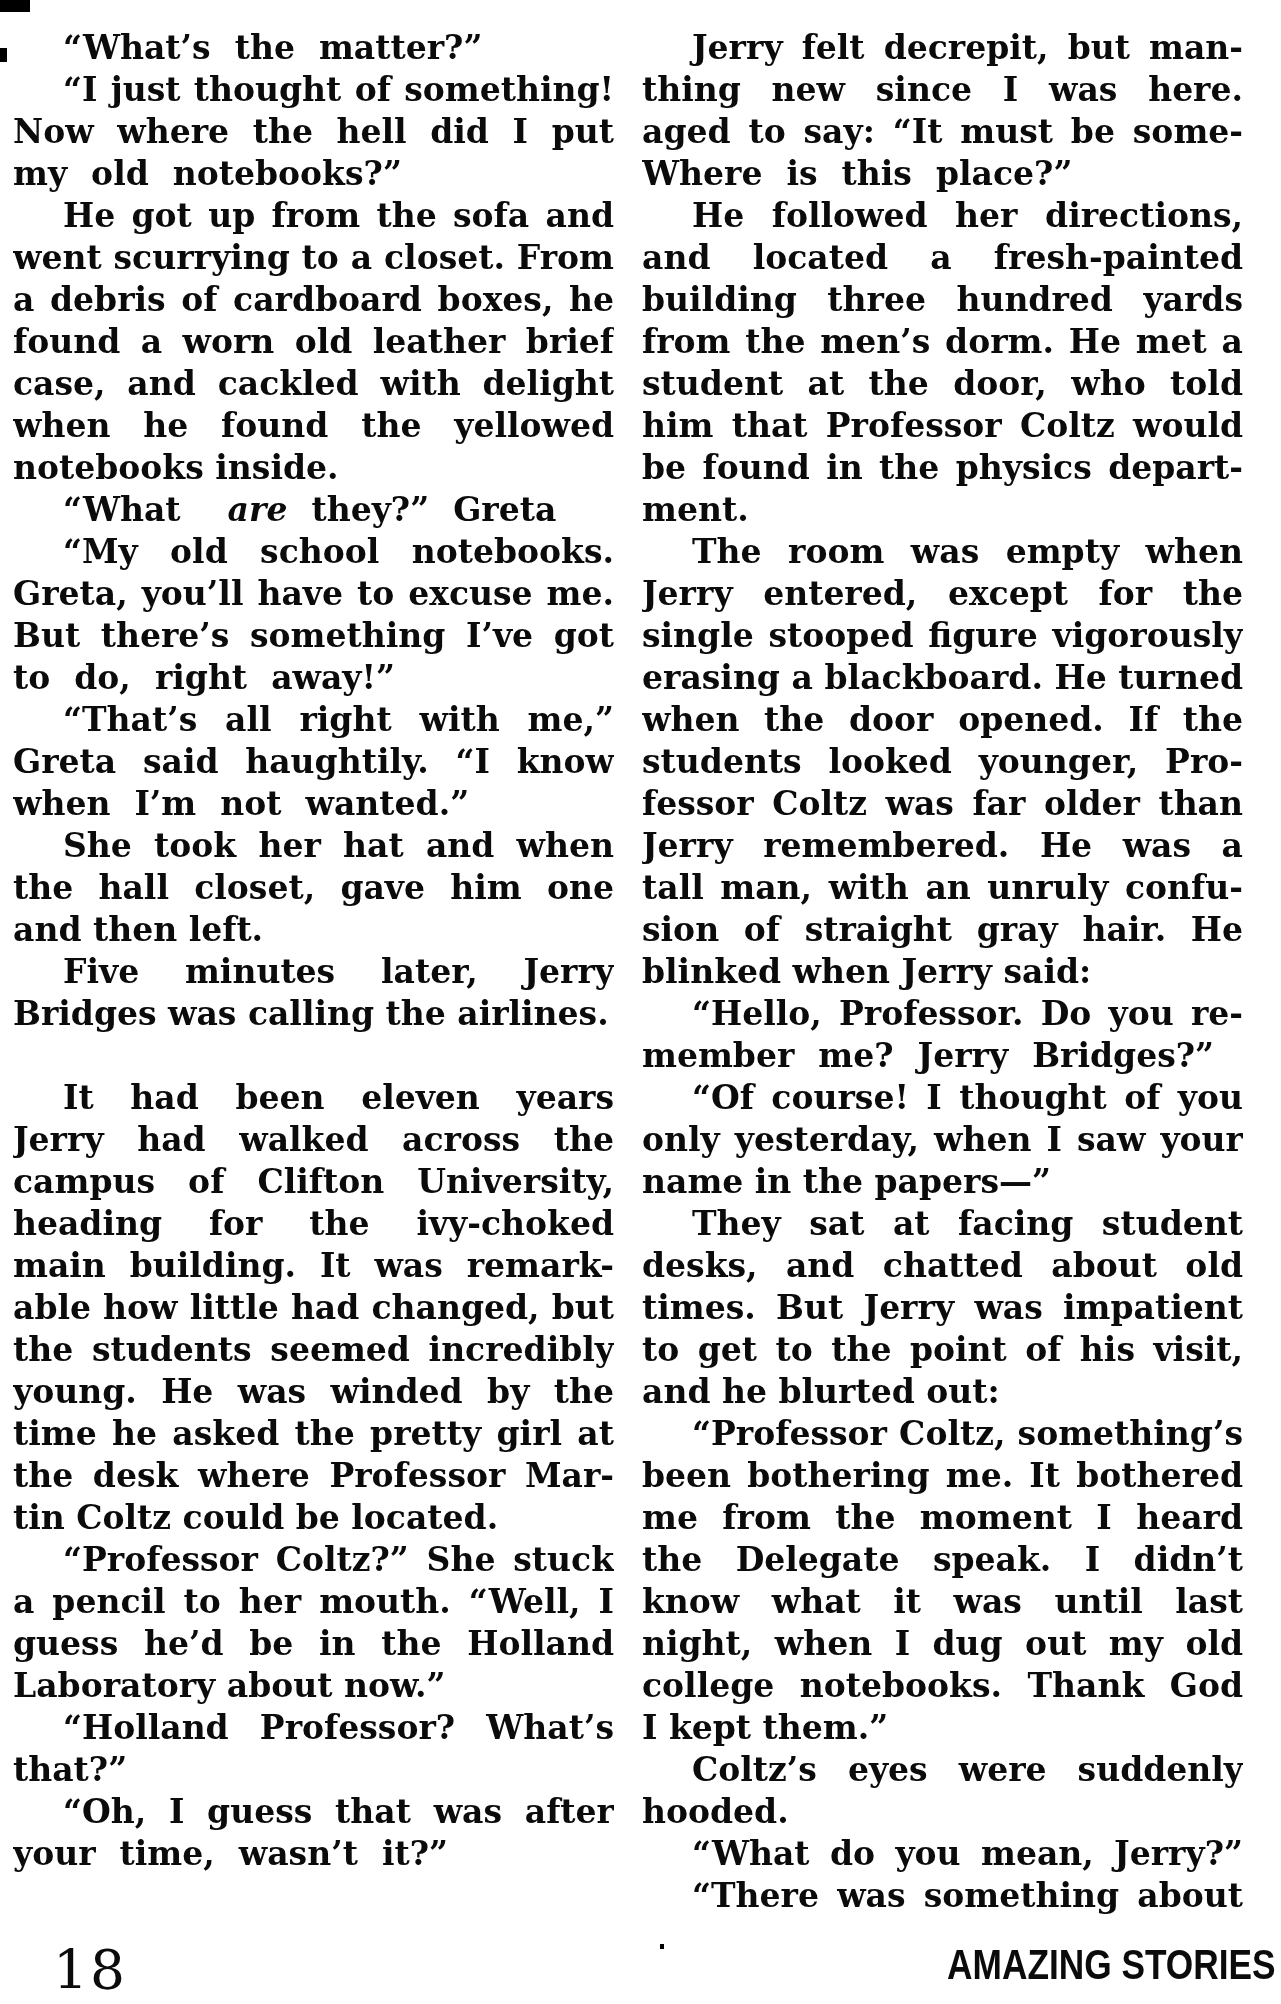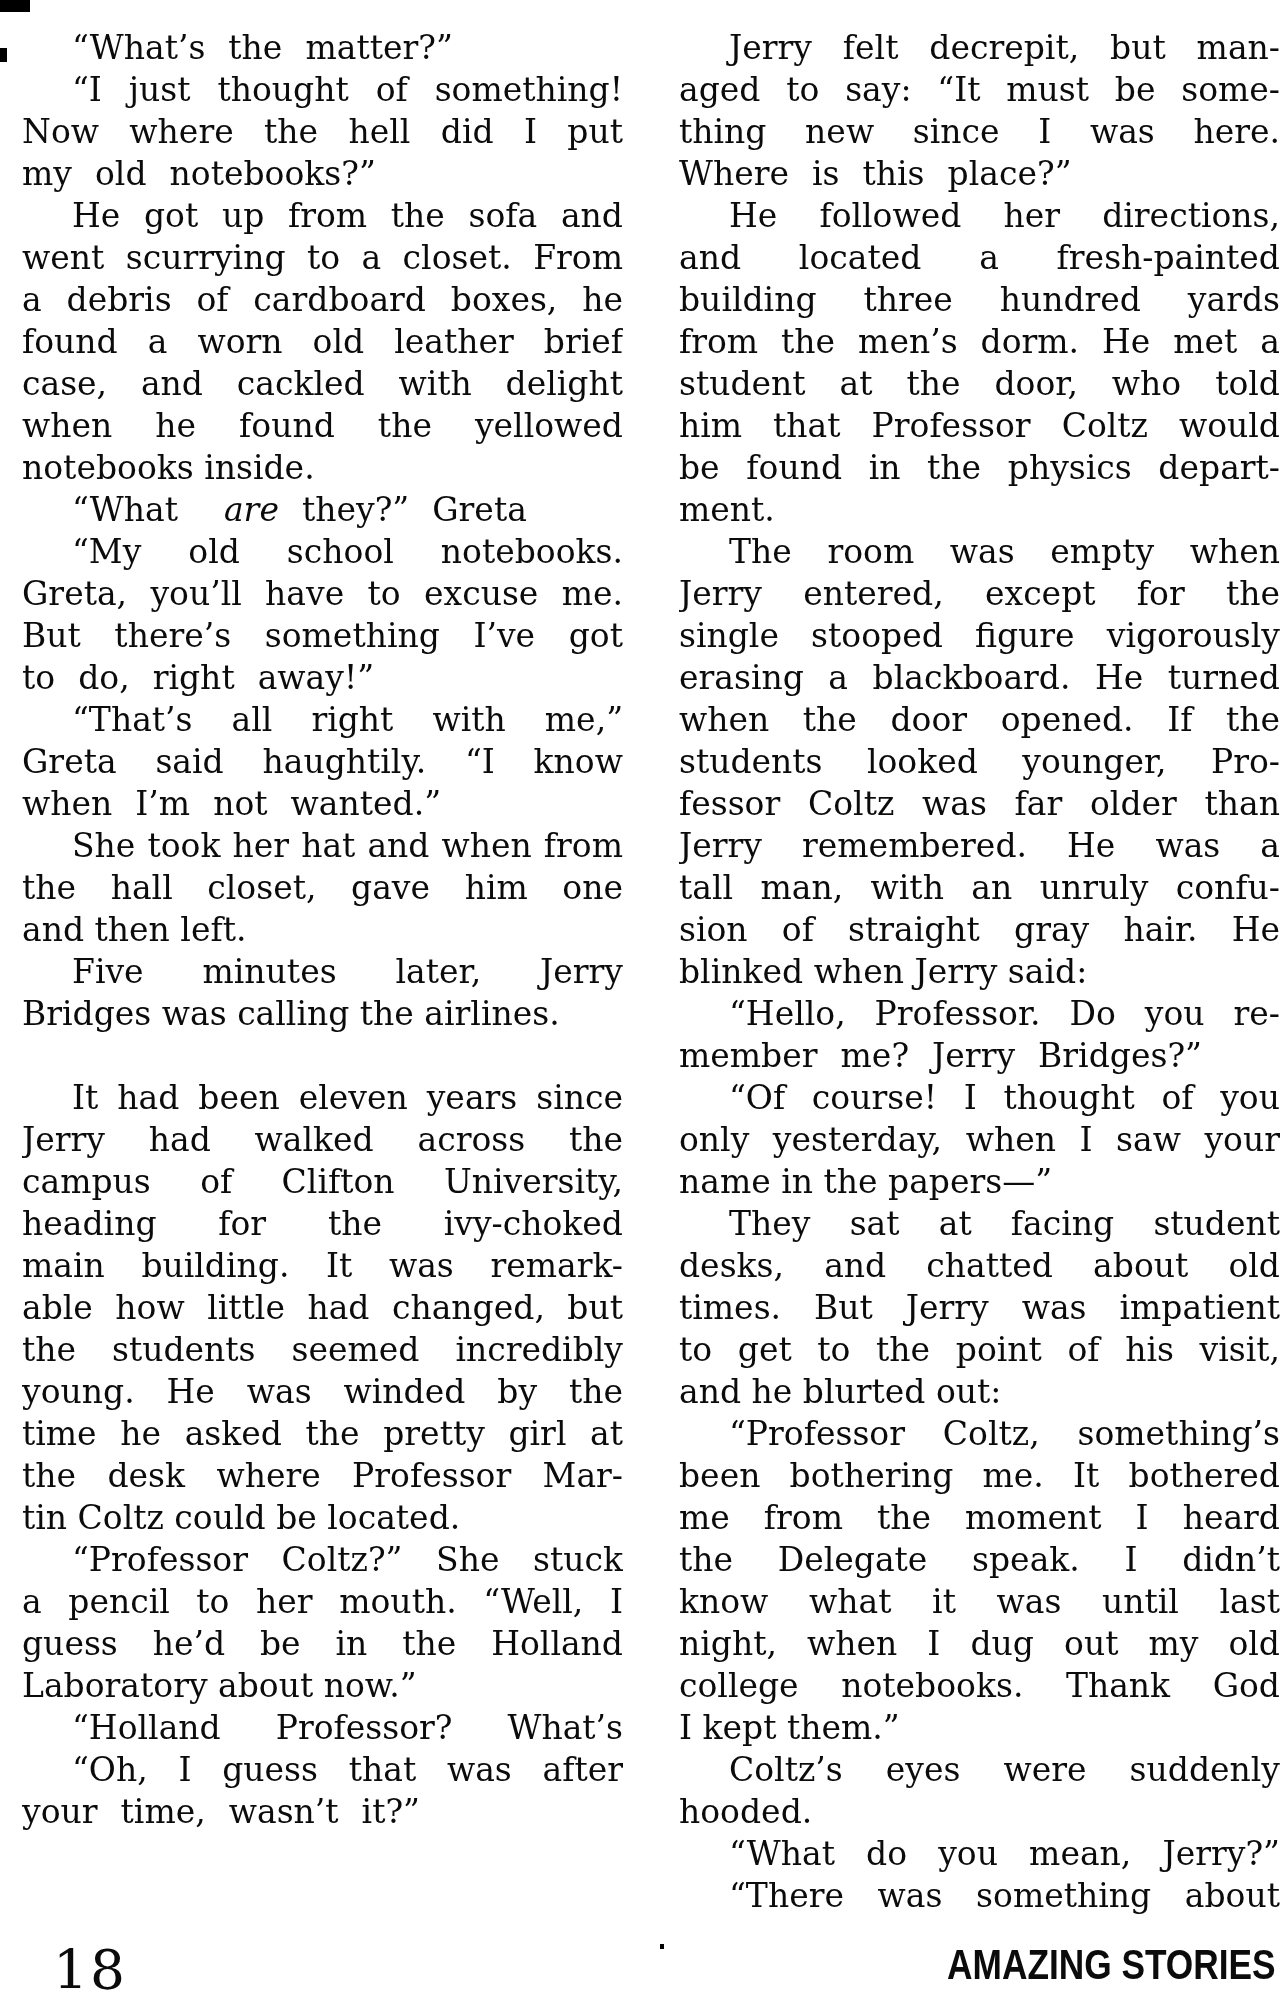--- a/index.html
+++ b/index.html
@@ -6,23 +6,24 @@
   body{
     width:1281px;height:2004px;
     background:#ffffff;
     font-family:"DejaVu Serif",serif;
     color:#0b0b0b;
     position:relative;
     overflow:hidden;
   }
   .columns{
     position:absolute;
-    top:27px;left:22px;
+    top:27px;left:13px;
     display:flex;
-    gap:56px;
+    gap:28px;
+    font-weight:bold;
   }
   .col{width:601px;}
   .line{
     height:42px;
     line-height:42px;
     font-size:33px;
     overflow:hidden;
     white-space:normal;
   }
   .line.j{text-align:justify;text-align-last:justify;}
@@ -90,27 +91,28 @@
       <div class="line j">the students seemed incredibly</div>
       <div class="line j">young. He was winded by the</div>
       <div class="line j">time he asked the pretty girl at</div>
       <div class="line j">the desk where Professor Mar-</div>
       <div class="line">tin Coltz could be located.</div>
       <div class="line in j">“Professor Coltz?” She stuck</div>
       <div class="line j">a pencil to her mouth. “Well, I</div>
       <div class="line j">guess he’d be in the Holland</div>
       <div class="line">Laboratory about now.”</div>
       <div class="line in j">“Holland Professor? What’s</div>
+      <div class="line">that?”</div>
       <div class="line in j">“Oh, I guess that was after</div>
       <div class="line w">your time, wasn’t it?”</div>
     </div>
   <div class="col">
       <div class="line in j">Jerry felt decrepit, but man-</div>
+      <div class="line j">thing new since I was here.</div>
       <div class="line j">aged to say: “It must be some-</div>
-      <div class="line j">thing new since I was here.</div>
       <div class="line w">Where is this place?”</div>
       <div class="line in j">He followed her directions,</div>
       <div class="line j">and located a fresh-painted</div>
       <div class="line j">building three hundred yards</div>
       <div class="line j">from the men’s dorm. He met a</div>
       <div class="line j">student at the door, who told</div>
       <div class="line j">him that Professor Coltz would</div>
       <div class="line j">be found in the physics depart-</div>
       <div class="line">ment.</div>
       <div class="line in j">The room was empty when</div>

